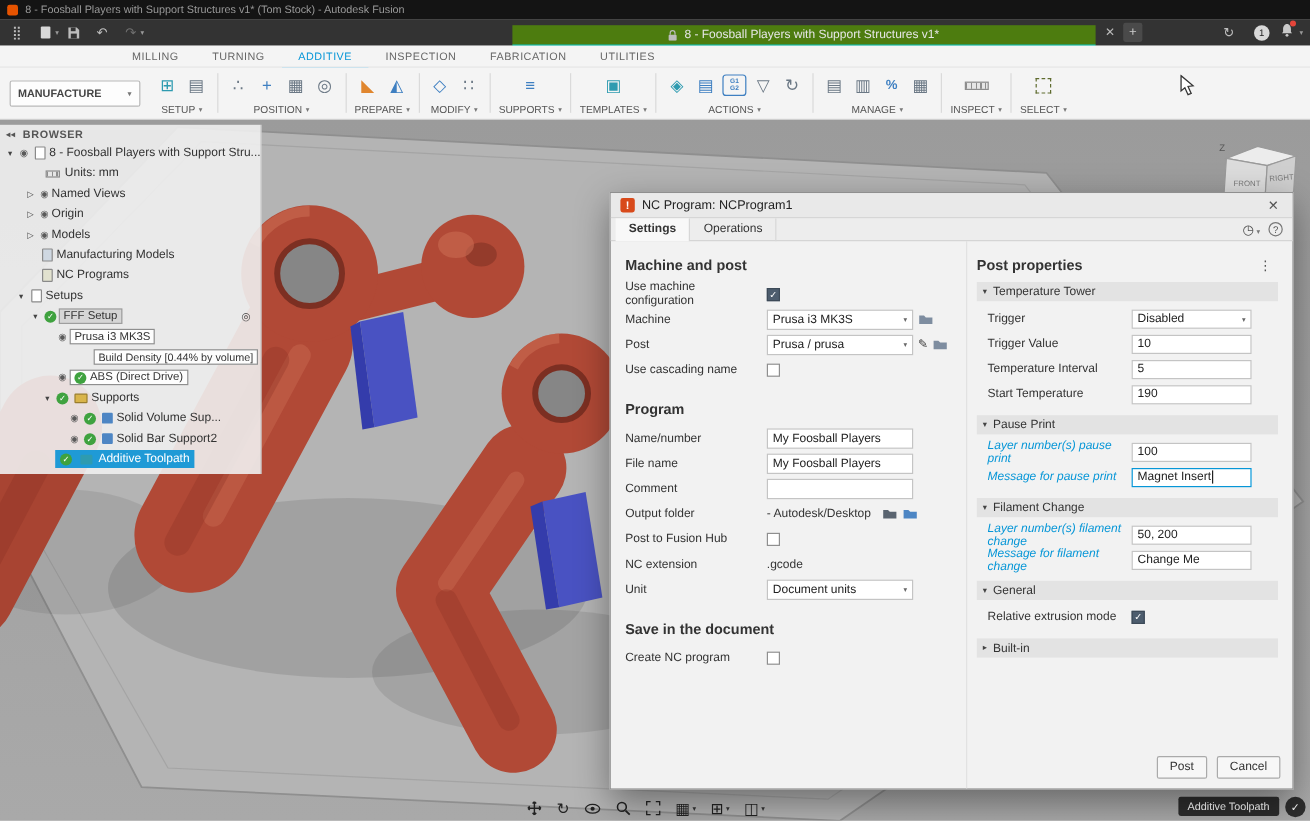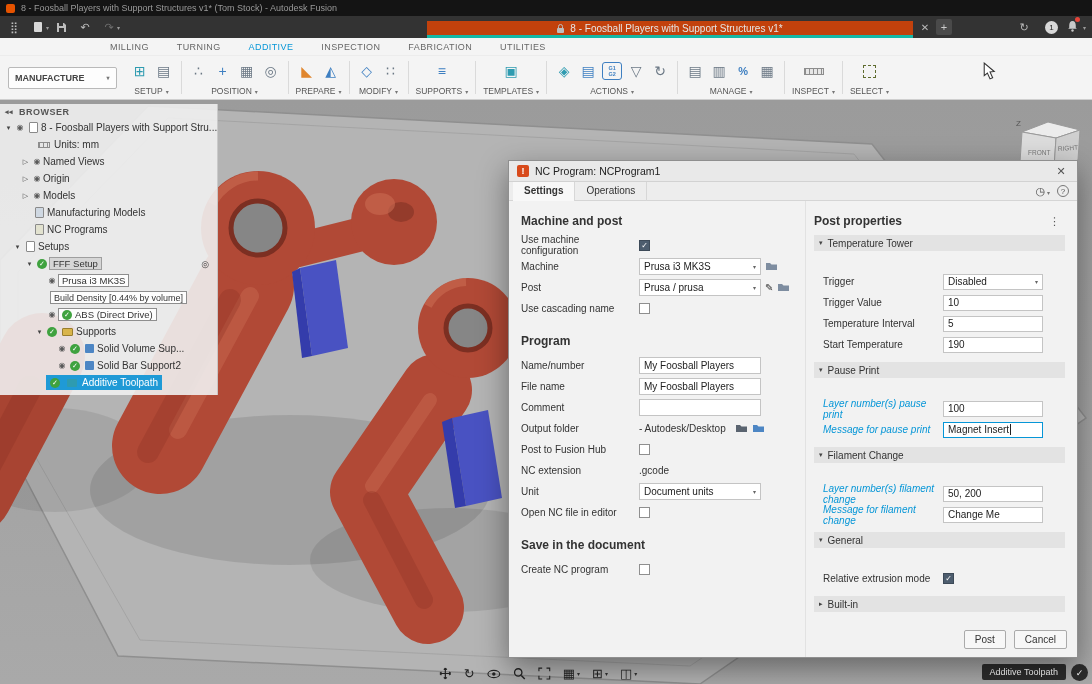--- a/index.html
+++ b/index.html
@@ -10,22 +10,22 @@
   #titlebar{position:absolute;left:0;top:0;right:0;height:16px;background:#141414;color:#999;
     font-size:9px;display:flex;align-items:center;gap:6px;padding-left:6px}
   .logo{width:9px;height:9px;background:#e65300;border-radius:2px;flex:none}
 
   
   #tabbar{position:absolute;left:0;top:16px;right:0;height:22px;background:#333;color:#c8c8c8}
   .tbl{position:absolute;top:0;height:22px;display:flex;align-items:center}
   .tb-ic{width:24px;height:22px;display:flex;align-items:center;justify-content:center;font-size:11px;color:#bdbdbd}
   .tb-ic.dim{color:#6f6f6f}
   .tb-caret{font-size:6px;color:#9a9a9a;margin-left:-4px}
-  #doc-tab{position:absolute;left:427px;top:5px;width:486px;height:22px;background:#c2410c;
-    display:flex;align-items:center;justify-content:center;gap:6px;font-size:10px;color:#e6e6e6;border-bottom:8px solid #14b8a6}
+  #doc-tab{position:absolute;left:427px;top:5px;width:486px;height:22px;background:#4d7c0f;
+    display:flex;align-items:center;justify-content:center;gap:6px;font-size:10px;color:#e6e6e6;border-bottom:6px solid #14b8a6}
   .fpage{width:8px;height:10px;background:#d8d8d8;border-radius:1px;flex:none}
   #tab-close{position:absolute;left:916px;top:0;width:18px;height:22px;display:flex;align-items:center;justify-content:center;font-size:10px;color:#bbb}
   #tab-new{position:absolute;left:936px;top:3px;width:16px;height:16px;background:#4a4a4a;border-radius:2px;
     display:flex;align-items:center;justify-content:center;font-size:11px;color:#ccc}
   #tb-right{position:absolute;right:6px;top:0;height:22px;display:flex;align-items:center;gap:9px}
   .nbadge{min-width:13px;height:13px;border-radius:7px;background:#d8d8d8;color:#222;font-size:8px;
     display:flex;align-items:center;justify-content:center;padding:0 3px}
   .reddot{position:absolute;width:5px;height:5px;border-radius:50%;background:#e5453a;right:-2px;top:-1px}
   .bellwrap{position:relative}
 
@@ -114,21 +114,21 @@
   .dcaret{margin-left:auto;font-size:6px;color:#666}
   .cb{width:11px;height:11px;border:1px solid #8f8f8f;background:#fff;flex:none;display:inline-flex;
     align-items:center;justify-content:center;font-size:8px;color:#fff}
   .cb.checked{background:#4d5d6e;border-color:#3d4a58}
   .fold-ic,.pen-ic{margin-left:4px;display:flex;align-items:center}
   .plain{font-size:10px;color:#333}
   .pp-head{display:flex;align-items:center;margin:11px 0 4px}
   .pp-head .dh{margin:0}
   .dots{margin-left:auto;margin-right:4px;color:#555;font-size:11px;letter-spacing:1px}
   .sechead{height:16px;background:#e3e3e3;display:flex;align-items:center;gap:5px;padding:0 5px;
-    font-size:10px;color:#333;margin:7px 0 20px}
+    font-size:10px;color:#333;margin:7px 0 4px}
   .schev{font-size:7px;color:#444}
   .prow{display:flex;align-items:center;height:21px;font-size:10px;color:#333;padding-left:9px}
   .prow>label{flex:1;padding-right:4px}
   .pinp{width:100px;height:16px;border:1px solid #c4c4c4;background:#fff;font-size:10px;padding:0 4px;
     margin-right:22px;font-family:Liberation Sans, sans-serif;color:#222;display:flex;align-items:center}
   .pinp.sel-like .dcaret{margin-left:auto}
   .pinp.focused{border-color:#0696d7}
   .tcaret{display:inline-block;width:1px;height:11px;background:#222;margin-left:1px}
   .mod{color:#0696d7;font-style:italic}
   .cbcol{margin-right:111px}
@@ -438,21 +438,21 @@
       <div class="trow" style="padding-left:24px">
         <span class="tw">▾</span>
           <span class="gchk">✓</span>
         <span class="graysel">FFF Setup</span>
         <span class="targ">◎</span>
       </div>
       <div class="trow" style="padding-left:46px">
         <span class="eye">◉</span>
           <span class="bbox">Prusa i3 MK3S</span>
       </div>
-      <div class="trow" style="padding-left:50px">
+      <div class="trow" style="padding-left:78px">
         <span class="bbox" style="font-size:9px">Build Density [0.44% by volume]</span>
       </div>
       <div class="trow" style="padding-left:46px">
         <span class="eye">◉</span>
         <span class="bbox">
             <span class="gchk" style="margin:0">✓</span>
             <span>ABS (Direct Drive)</span>
           </span>
       </div>
       <div class="trow" style="padding-left:34px">
@@ -602,24 +602,20 @@
           <label>NC extension</label>
           <span class="plain">.gcode</span>
         </div>
         <div class="frow">
           <label>Unit</label>
           <span class="dsel">
             <span>Document units</span>
               <span class="dcaret">▾</span>
           </span>
         </div>
-        <div class="frow">
-          <label>Open NC file in editor</label>
-          <span class="cb"></span>
-        </div>
 
         <div class="dh" style="margin-top:16px">Save in the document</div>
         <div class="frow">
           <label>Create NC program</label>
           <span class="cb"></span>
         </div>
       </div>
 
       <div id="col-right">
         <div class="pp-head">

